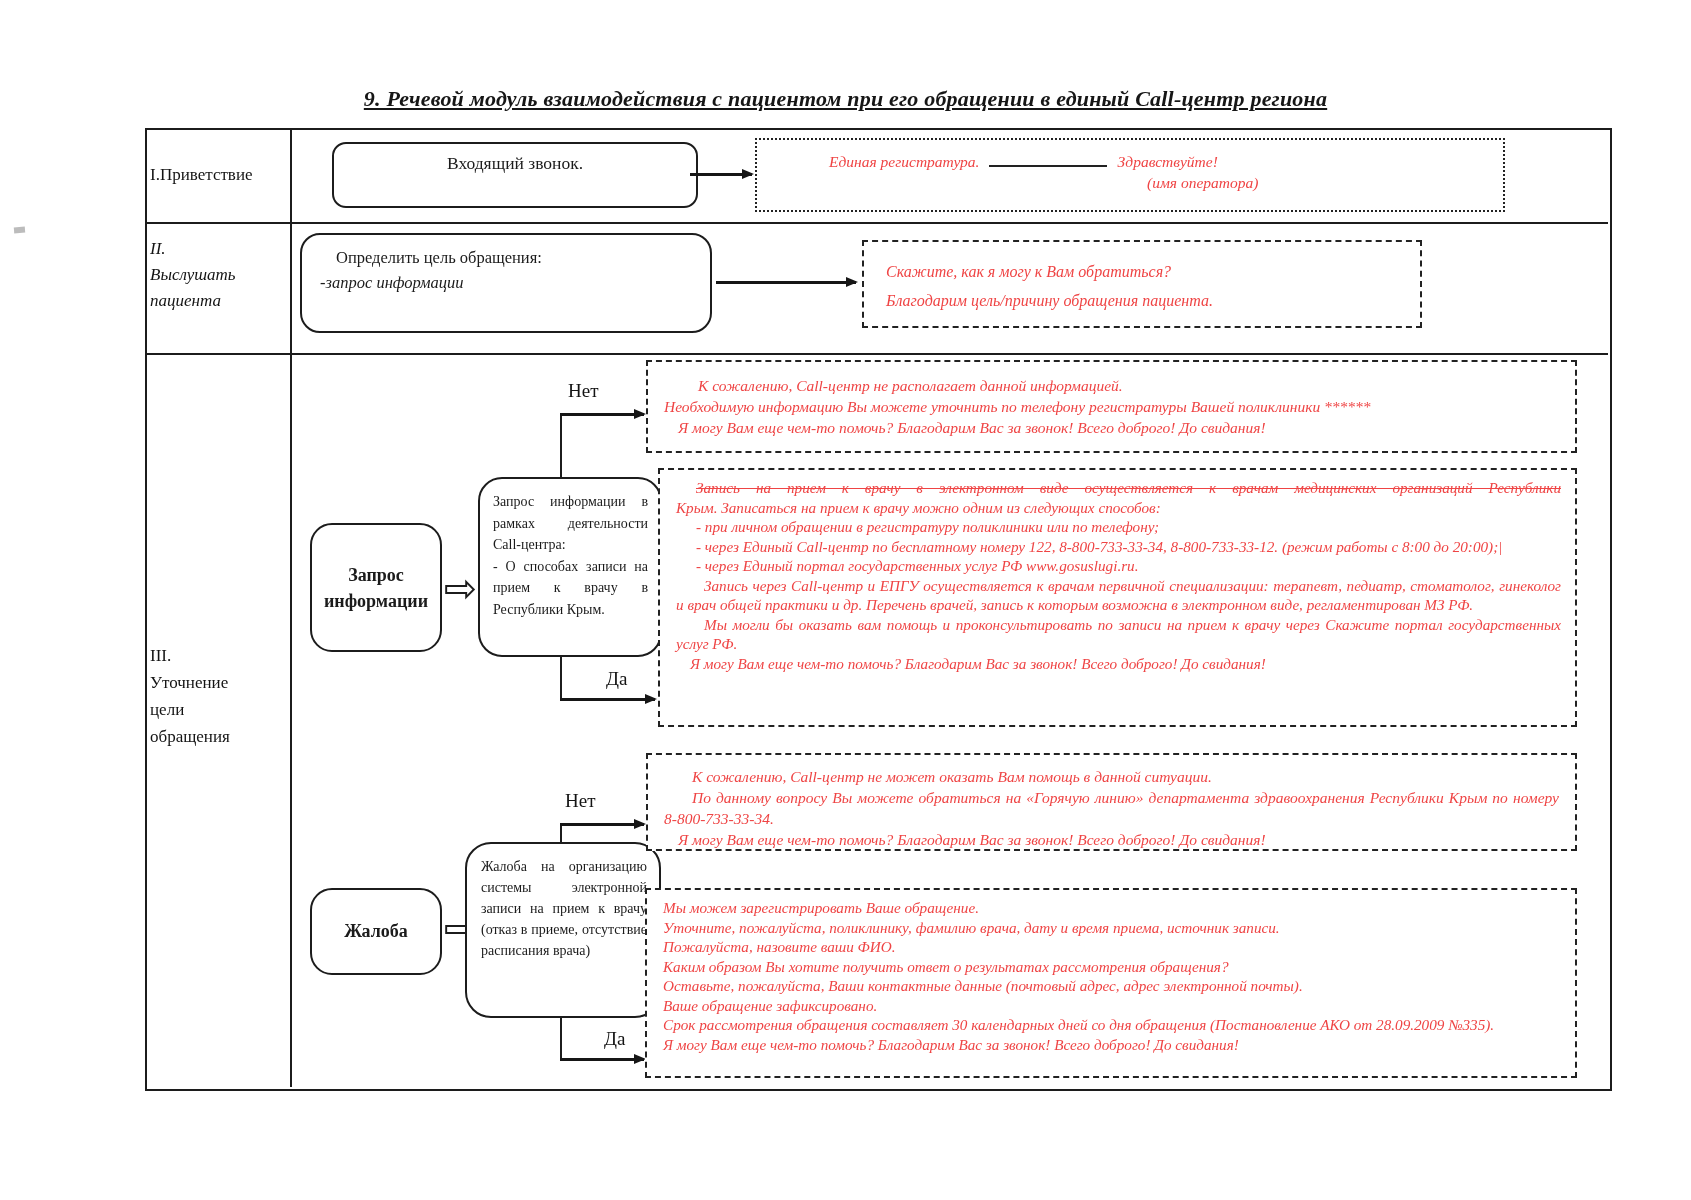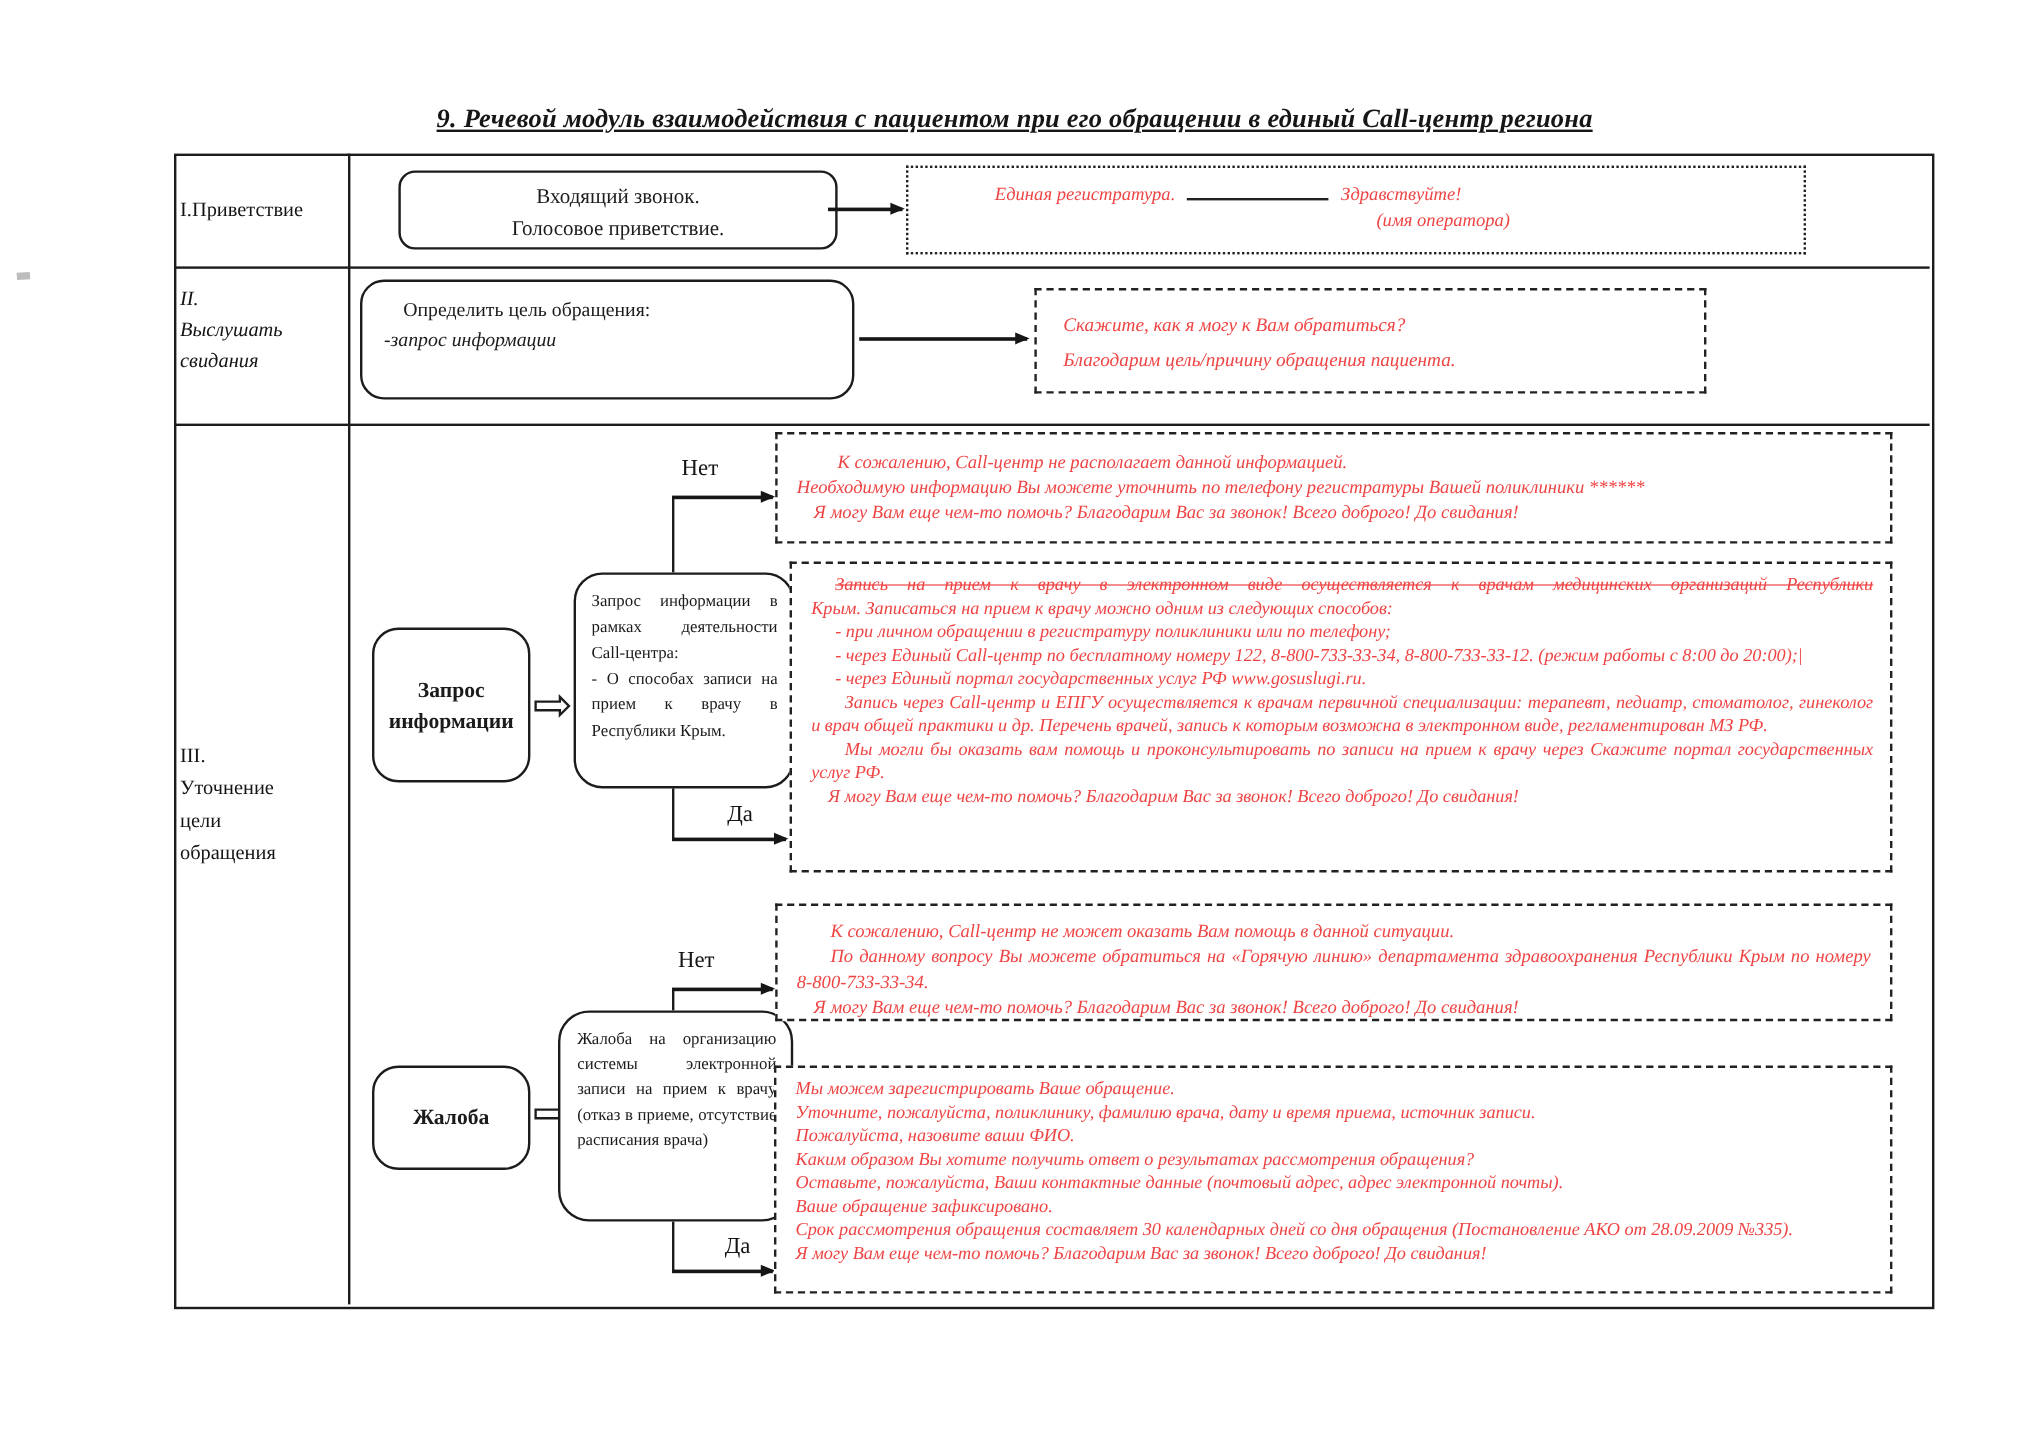--- a/index.html
+++ b/index.html
@@ -47,50 +47,49 @@
   <div id="frame" class="abs"></div>
   <div class="vline" style="left:290px;top:128px;height:959px;"></div>
   <div class="hline" style="left:145px;top:222px;width:1463px;"></div>
   <div class="hline" style="left:145px;top:353px;width:1463px;"></div>
 
   <div class="abs stage-label" style="left:150px;top:162px;">I.Приветствие</div>
 
   <div class="abs pbox" style="left:332px;top:142px;width:366px;height:66px;border-radius:14px;">
     <div style="text-align:center;font-size:17.5px;line-height:27px;padding-top:6px;">
       <div>Входящий звонок.</div>
-      <div>Голосовое приветствие.</div>
     </div>
   </div>
 
   <div class="harrow" style="left:690px;top:173px;width:62px;"></div>
 
   <div class="abs sbox" style="left:755px;top:138px;width:750px;height:74px;border-style:dotted;padding:10px 0 0 72px;">
     <p><span>Единая регистратура.</span><span class="blank"></span><span>Здравствуйте!</span></p>
     <p style="margin-left:318px;">(имя оператора)</p>
   </div>
 
   <div class="abs stage-label" style="left:150px;top:236px;font-style:italic;">
     <div>II.</div>
     <div>Выслушать</div>
-    <div>свидания</div>
+    <div>пациента</div>
   </div>
 
   <div class="abs pbox" style="left:300px;top:233px;width:412px;height:100px;border-radius:20px;padding:10px 0 0 18px;font-size:16.5px;line-height:25px;">
     <div style="padding-left:16px;">Определить цель обращения:</div>
     <div style="font-style:italic;">-запрос информации</div>
   </div>
 
   <div class="harrow" style="left:716px;top:281px;width:140px;"></div>
 
   <div class="abs sbox" style="left:862px;top:240px;width:560px;height:88px;padding:15px 0 0 22px;font-size:16px;line-height:29px;">
     <p>Скажите, как я могу к Вам обратиться?</p>
     <p>Благодарим цель/причину обращения пациента.</p>
   </div>
 
-  <div class="abs stage-label" style="left:150px;top:616px;line-height:27px;">
+  <div class="abs stage-label" style="left:150px;top:642px;line-height:27px;">
     <div>III.</div>
     <div>Уточнение</div>
     <div>цели</div>
     <div>обращения</div>
   </div>
 
   <div class="abs pbox center" style="left:310px;top:523px;width:132px;height:129px;border-radius:22px;font-weight:bold;font-size:18px;line-height:26px;">
     <div>
       <div>Запрос</div>
       <div>информации</div>

